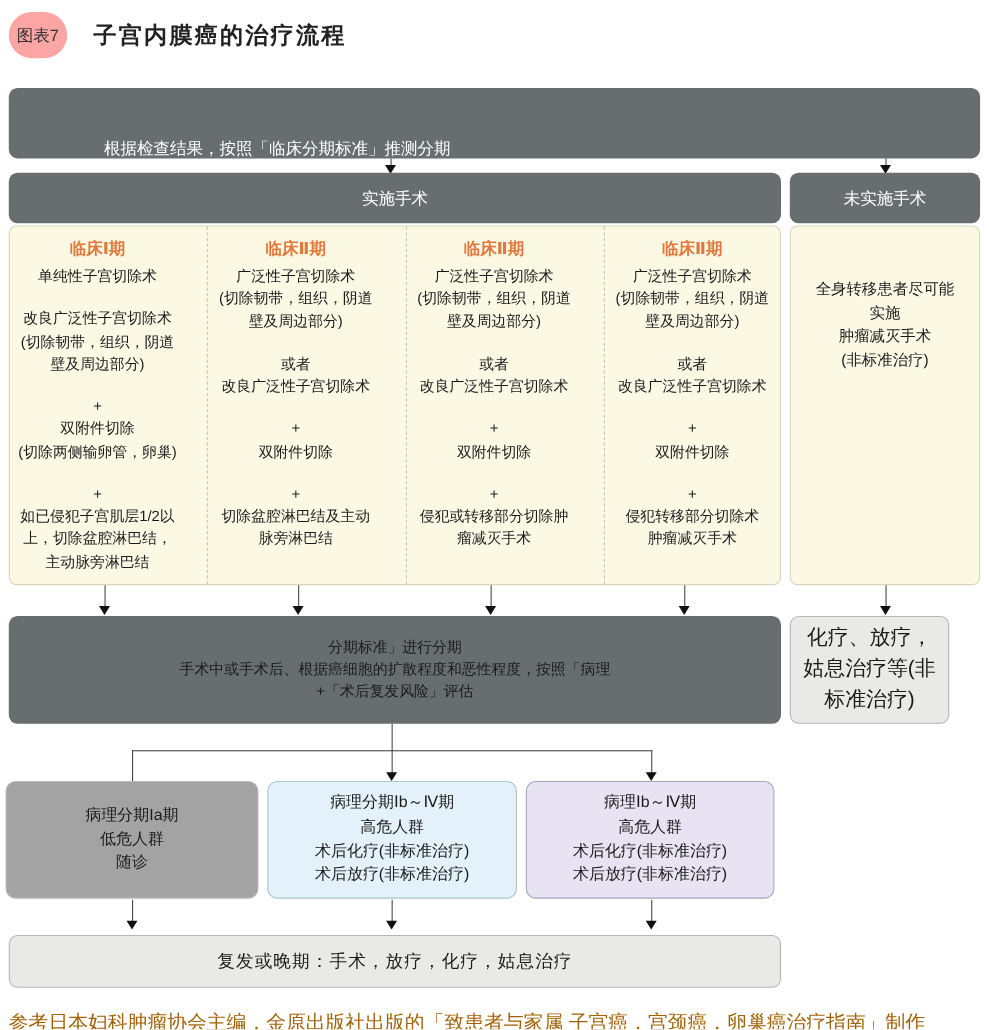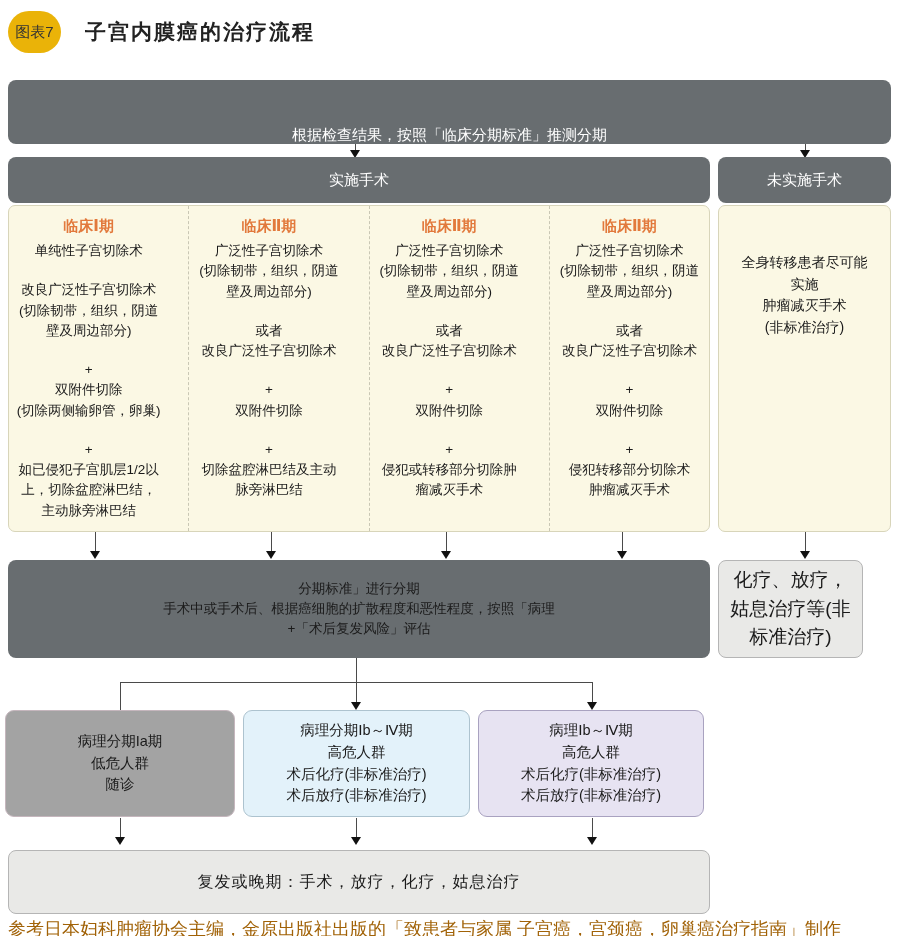--- a/index.html
+++ b/index.html
@@ -1,29 +1,29 @@
 <!DOCTYPE html>
 <html><head>
 <meta charset="utf-8">
 <style>
   html,body{margin:0;padding:0;background:#ffffff;}
   body{font-family:"Liberation Sans","DejaVu Sans",sans-serif;color:#1a1a1a;}
   #stage{position:relative;width:899px;height:936px;background:#fff;overflow:hidden;}
 
   
   .badge{position:absolute;left:8px;top:11px;width:53px;height:42px;border-radius:26px;
-         background:#eab308;display:flex;align-items:center;justify-content:center;
+         background:#fca5a5;display:flex;align-items:center;justify-content:center;
          font-size:15px;color:#333;}
   .title{position:absolute;left:85px;top:18px;font-size:21px;font-weight:bold;color:#222;letter-spacing:2px;}
 
   
   .dark{position:absolute;background:#686d70;border-radius:8px;color:#fff;
         display:flex;align-items:center;justify-content:center;text-align:center;}
   .banner-top{left:8px;top:80px;width:883px;height:64px;font-size:15px;}
-  .banner-top .inner{width:710px;text-align:center;margin-top:47px;}
+  .banner-top .inner{width:710px;text-align:left;margin-top:47px;}
   .banner-surgery{left:8px;top:157px;width:702px;height:46px;font-size:15px;}
   .banner-nosurgery{left:718px;top:157px;width:173px;height:46px;font-size:15px;}
   .box-pathology{left:8px;top:560px;width:702px;height:98px;font-size:15px;line-height:1.65;}
 
   
   .cream{position:absolute;background:#fbf8e4;border:1px solid #d8d5ba;border-radius:7px;box-sizing:border-box;}
   .cream-left{left:8px;top:205px;width:702px;height:327px;display:flex;gap:20px;}
   .cream-right{left:718px;top:205px;width:173px;height:327px;}
   .surg-col{flex:1;padding:9px 6px 8px;text-align:center;box-sizing:border-box;}
   .surg-col + .surg-col{border-left:1px dashed #c9c7b4;}
@@ -31,21 +31,21 @@
   .line{font-size:13.5px;line-height:1.5;color:#1a1a1a;}
   .line-gap{height:19px;}
   .cream-right .pad{padding:27px 9px 0;text-align:center;}
   .cream-right .line{font-size:14px;line-height:1.55;}
 
   
   .graybox{position:absolute;background:#e9e9e7;border:1px solid #b5b5b5;border-radius:8px;
            box-sizing:border-box;display:flex;align-items:center;justify-content:center;
            text-align:center;color:#1a1a1a;}
   .box-palliative{left:718px;top:560px;width:145px;height:98px;font-size:19px;line-height:1.5;padding:0 11px;}
-  .bar-relapse{left:8px;top:850px;width:702px;height:64px;font-size:16px;font-weight:500;letter-spacing:1px;}
+  .bar-relapse{left:8px;top:850px;width:702px;height:48px;font-size:16px;font-weight:500;letter-spacing:1px;}
 
   
   .riskbox{position:absolute;top:710px;height:107px;border-radius:9px;box-sizing:border-box;
            display:flex;flex-direction:column;align-items:center;justify-content:center;
            text-align:center;font-size:14.5px;line-height:1.55;color:#1a1a1a;}
   .risk-low{left:5px;width:230px;background:#a3a3a3;border:1px solid #c5b6bd;}
   .risk-mid{left:243px;width:227px;background:#e3f2fa;border:1px solid #adc3cf;}
   .risk-high{left:478px;width:226px;background:#e7e3f2;border:1px solid #a9a2c0;}
   .riskbox .line{font-size:14.5px;}
 

